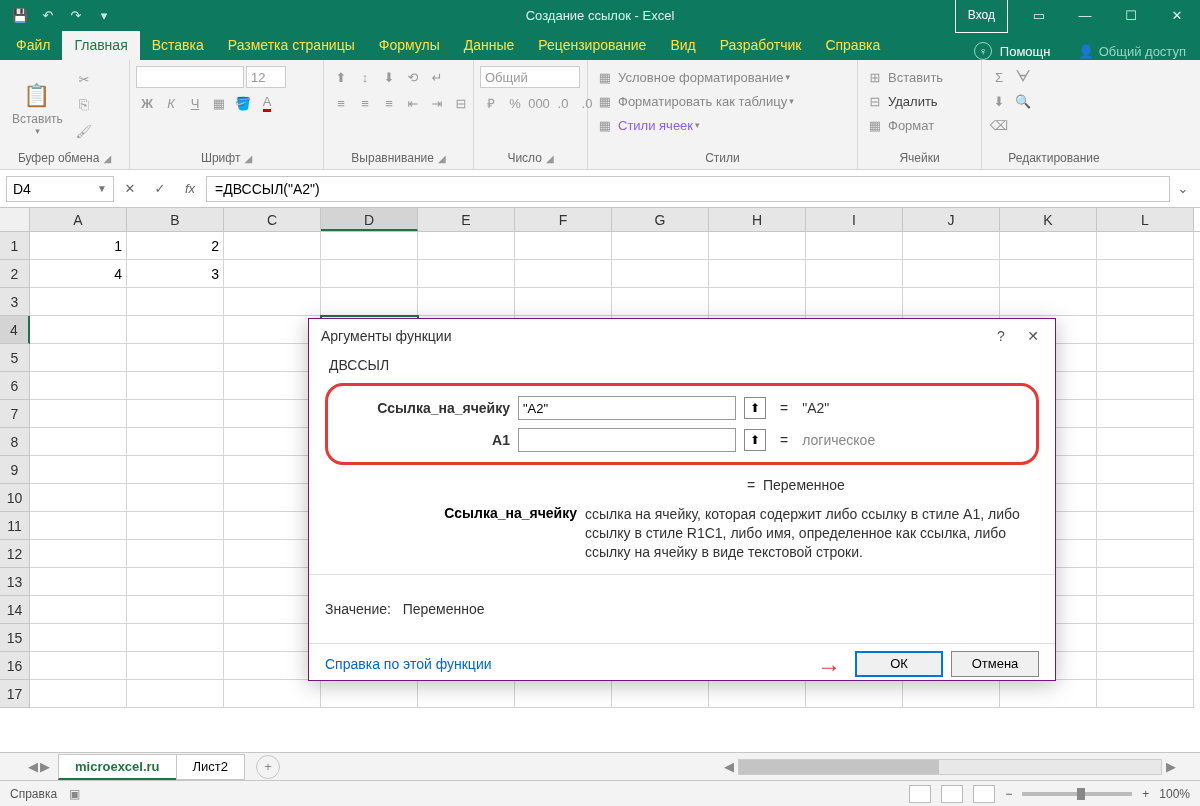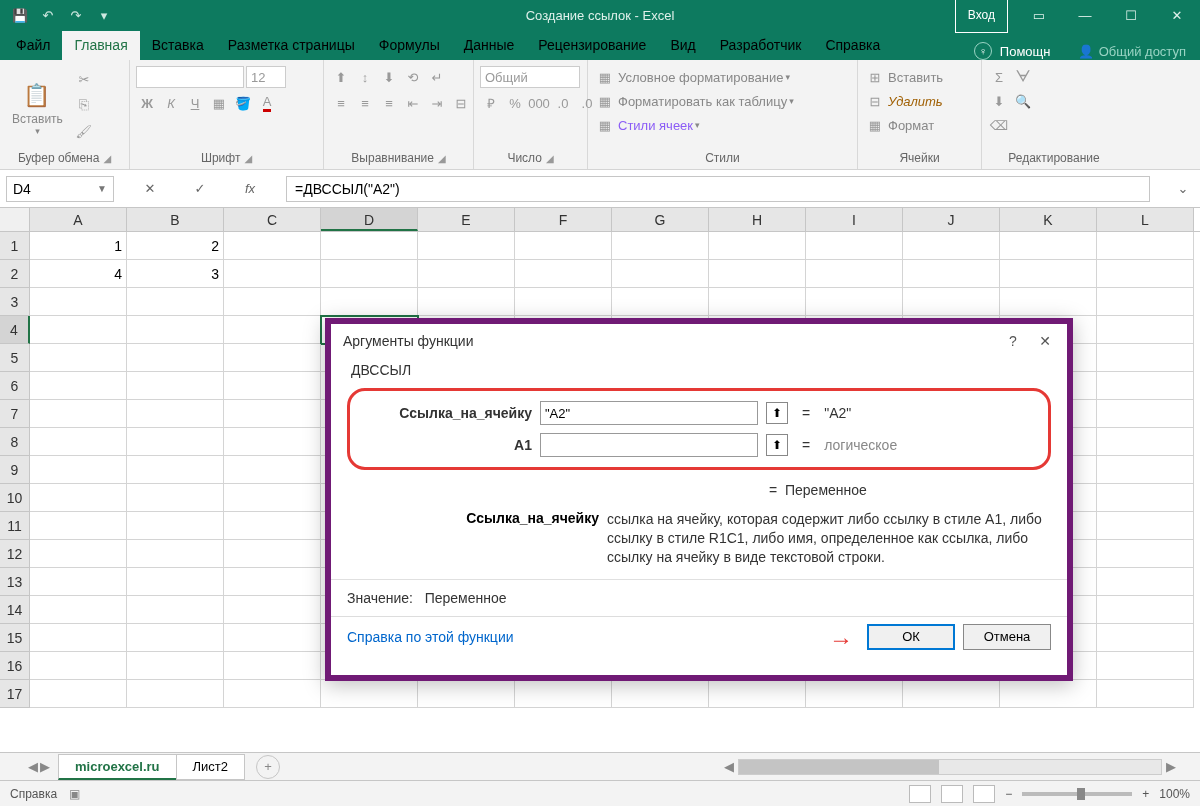--- a/index.html
+++ b/index.html
@@ -5,69 +5,69 @@
 * { margin:0; padding:0; box-sizing:border-box; font-family:"Segoe UI",Arial,sans-serif; }
 body { width:1200px; height:806px; background:#fff; overflow:hidden; position:relative; font-size:13px; }
 .titlebar { height:30px; background:#0d7a5f; display:flex; align-items:center; color:#fff; position:relative; }
 .qat { display:flex; align-items:center; gap:4px; padding-left:8px; }
 .qat-btn { width:24px; height:24px; display:flex; align-items:center; justify-content:center; color:#cde8e0; }
 .title-center { position:absolute; left:50%; transform:translateX(-50%); font-size:13px; color:#dff1eb; white-space:nowrap; }
 .title-right { margin-left:auto; display:flex; align-items:center; height:100%; }
 .login-box { border:1px solid #fff; padding:10px 12px; font-size:12px; margin-right:8px; }
 .win-btn { width:46px; height:30px; display:flex; align-items:center; justify-content:center; color:#dff1eb; }
 .tabsbar { height:30px; background:#0d7a5f; display:flex; align-items:flex-end; padding:0 4px; }
-.tab { padding:6px 12px 7px; color:#000000; font-size:14px; cursor:pointer; }
+.tab { padding:6px 12px 7px; color:#fde047; font-size:14px; cursor:pointer; }
 .tab.active { background:#f3f3f3; color:#217346; }
 .share-area { margin-left:auto; display:flex; align-items:center; gap:8px; padding-right:10px; color:#9ad4c4; }
 .help-icon { width:18px; height:18px; border:1.5px solid #9ad4c4; border-radius:50%; display:flex; align-items:center; justify-content:center; font-size:11px; color:#fff; }
 .ribbon { height:110px; background:#f3f3f3; border-bottom:1px solid #d4d4d4; display:flex; }
 .rgroup { border-right:1px solid #d8d8d8; padding:4px 6px 2px; display:flex; flex-direction:column; justify-content:space-between; }
 .rgroup-label { text-align:center; font-size:12px; color:#666; padding-bottom:2px; display:flex; justify-content:center; align-items:center; gap:4px; }
 .rgroup-content { flex:1; display:flex; gap:4px; }
 .rbtn { color:#888; display:flex; flex-direction:column; align-items:center; justify-content:center; font-size:12px; padding:2px 6px; }
 .rbtn-icon { width:32px; height:32px; display:flex; align-items:center; justify-content:center; font-size:22px; color:#aaa; }
 .mini-row { display:flex; gap:2px; align-items:center; }
 .mini-btn { min-width:22px; height:22px; display:flex; align-items:center; justify-content:center; color:#999; border:1px solid transparent; font-size:13px; }
 .mini-input { height:22px; border:1px solid #ccc; background:#fff; color:#999; padding:0 4px; font-size:13px; }
 .dialog-launcher { font-size:10px; color:#999; }
-.formula-area { height:38px; border-bottom:1px solid #c6c6c6; display:flex; align-items:center; background:#fff; padding:4px 6px; gap:22px; }
+.formula-area { height:38px; border-bottom:1px solid #c6c6c6; display:flex; align-items:center; background:#fff; padding:4px 6px; gap:2px; }
 .namebox { width:108px; height:26px; border:1px solid #c6c6c6; padding:0 6px; display:flex; align-items:center; justify-content:space-between; font-size:14px; }
 .namebox-arrow { color:#777; font-size:10px; }
 .fb-btn { width:28px; height:26px; display:flex; align-items:center; justify-content:center; color:#666; }
 .formula-bar { flex:1; height:26px; border:1px solid #c6c6c6; padding:0 8px; display:flex; align-items:center; font-size:14px; }
 .expand-btn { width:22px; height:26px; display:flex; align-items:center; justify-content:center; color:#666; }
 .grid-area { position:relative; height:530px; background:#fff; overflow:hidden; }
 .col-headers { display:flex; height:24px; border-bottom:1px solid #c6c6c6; }
 .corner { width:30px; border-right:1px solid #c6c6c6; background:#f0f0f0; }
 .col-h { width:97px; border-right:1px solid #c6c6c6; background:#e6e6e6; text-align:center; font-size:14px; color:#333; line-height:24px; }
 .col-h.sel { background:#d4d4d4; border-bottom:2px solid #217346; }
 .row { display:flex; height:28px; }
 .row-h { width:30px; border-right:1px solid #c6c6c6; border-bottom:1px solid #c6c6c6; background:#e6e6e6; text-align:center; font-size:14px; color:#333; line-height:28px; }
 .row-h.sel { background:#d4d4d4; border-right:2px solid #217346; }
 .cell { width:97px; border-right:1px solid #d4d4d4; border-bottom:1px solid #d4d4d4; padding:0 4px; font-size:14px; line-height:28px; text-align:right; }
 .cell.active { outline:2px solid #217346; outline-offset:-1px; }
-.dialog { position:absolute; left:325px; top:318px; width:748px; height:363px; background:#fff; border:6px solid #701a75; box-shadow:0 4px 20px rgba(0,0,0,.25); }
+.dialog { position:absolute; left:308px; top:318px; width:748px; height:363px; background:#fff; border:1px solid #701a75; box-shadow:0 4px 20px rgba(0,0,0,.25); }
 .dlg-title { height:34px; display:flex; align-items:center; padding:0 12px; font-size:14px; color:#333; }
 .dlg-title-btns { margin-left:auto; display:flex; gap:12px; }
 .dlg-btn-icon { width:20px; height:20px; display:flex; align-items:center; justify-content:center; color:#555; cursor:pointer; font-size:14px;}
 .dlg-body { padding:4px 16px 12px; }
 .func-name { font-size:14px; color:#333; margin-bottom:10px; padding-left:4px; }
 .args-box { border:3px solid #e53935; border-radius:18px; padding:10px 14px; margin-bottom:12px; }
 .arg-row { display:flex; align-items:center; margin-bottom:8px; gap:8px; }
 .arg-label { width:168px; text-align:right; font-size:14px; font-weight:bold; color:#333; }
 .arg-input { width:218px; height:24px; border:1px solid #999; padding:0 4px; font-size:13px; }
 .arg-picker { width:22px; height:22px; border:1px solid #888; display:flex; align-items:center; justify-content:center; font-size:12px; }
 .arg-eq { color:#333; font-size:14px; padding:0 6px; }
 .arg-result { color:#888; font-size:14px; }
 .eq-row { display:flex; padding-left:422px; font-size:14px; color:#333; margin-bottom:12px; }
 .desc { font-size:14px; color:#333; margin:8px 0 10px; }
 .param-desc { display:flex; gap:8px; font-size:14px; padding-left:112px; }
 .param-desc-label { font-weight:bold; width:140px; text-align:right; }
 .param-desc-text { flex:1; color:#333; line-height:1.35; }
-.dlg-footer { border-top:1px solid #ddd; padding:10px 16px; display:flex; align-items:center; }
+.dlg-footer { border-top:1px solid #ddd; padding:26px 16px; display:flex; align-items:center; }
 .value-label { font-size:14px; color:#333; }
 .help-link { color:#0066cc; font-size:14px; margin-left:0; }
 .dlg-buttons { margin-left:auto; display:flex; gap:8px; align-items:center; }
 .arrow-red { color:#e53935; font-size:24px; margin-right:6px; font-weight:bold; }
 .dlg-action-btn { width:88px; height:26px; border:1px solid #888; background:#f0f0f0; font-size:13px; cursor:pointer; }
 .dlg-action-btn.primary { border:2px solid #0078d4; }
 .sheet-tabs { position:absolute; bottom:26px; left:0; right:0; height:28px; background:#f3f3f3; border-top:1px solid #c6c6c6; display:flex; align-items:center; padding-left:20px; }
 .nav-arrows { display:flex; gap:2px; padding:0 8px; color:#888; }
 .sheet-tab { padding:4px 16px; border:1px solid #c6c6c6; background:#fff; font-size:13px; margin-right:-1px; cursor:pointer; }
 .sheet-tab.active { border-bottom:2px solid #217346; color:#217346; font-weight:bold; }
@@ -233,21 +233,21 @@
       </div>
   </div>
   <div class="rgroup" style="width:124px;">
     <div class="rgroup-content" style="flex-direction:column;gap:2px;padding-top:2px;">
       <div class="mini-row">
           <span class="mini-btn">⊞</span>
           <span style="color:#888;">Вставить</span>
         </div>
       <div class="mini-row">
           <span class="mini-btn">⊟</span>
-          <span style="color:#a16207;font-style:italic;">Удалить</span>
+          <span style="color:#404040;">Удалить</span>
         </div>
       <div class="mini-row">
           <span class="mini-btn">▦</span>
           <span style="color:#888;">Формат</span>
         </div>
     </div>
     <div class="rgroup-label">
         <span>Ячейки</span>
       </div>
   </div>

